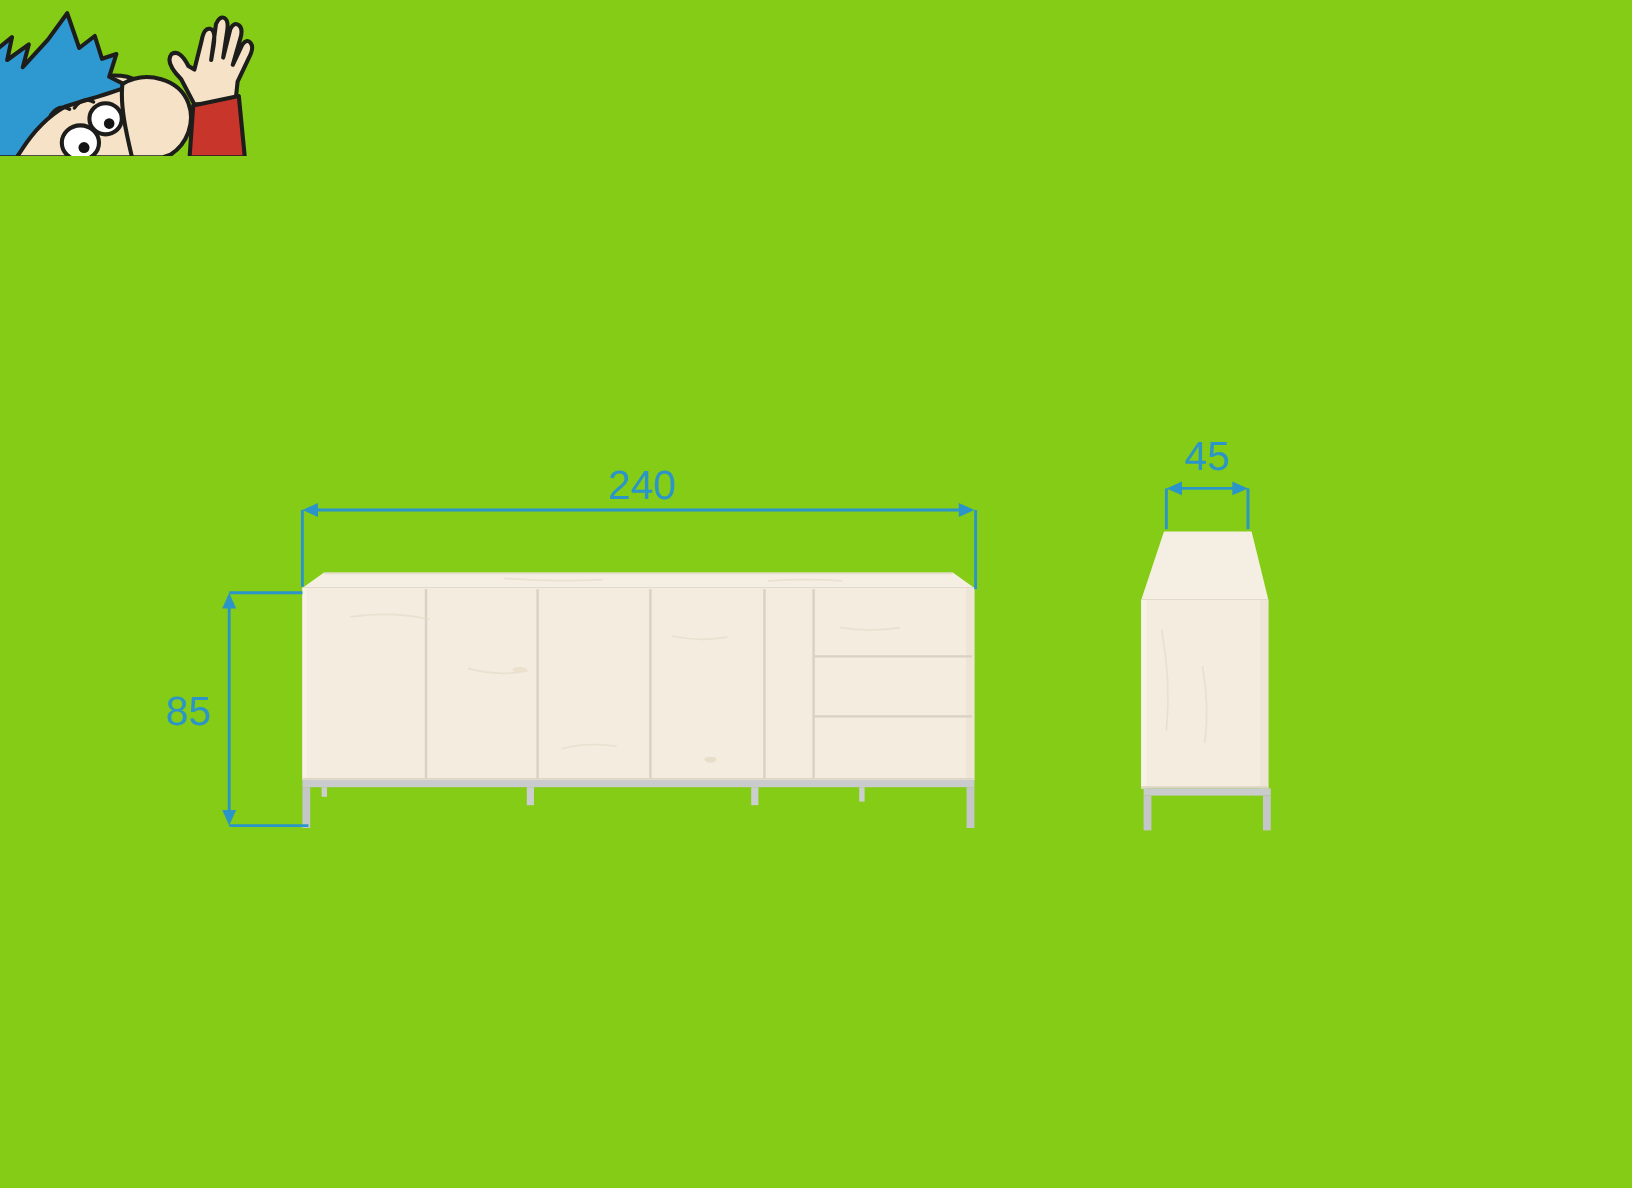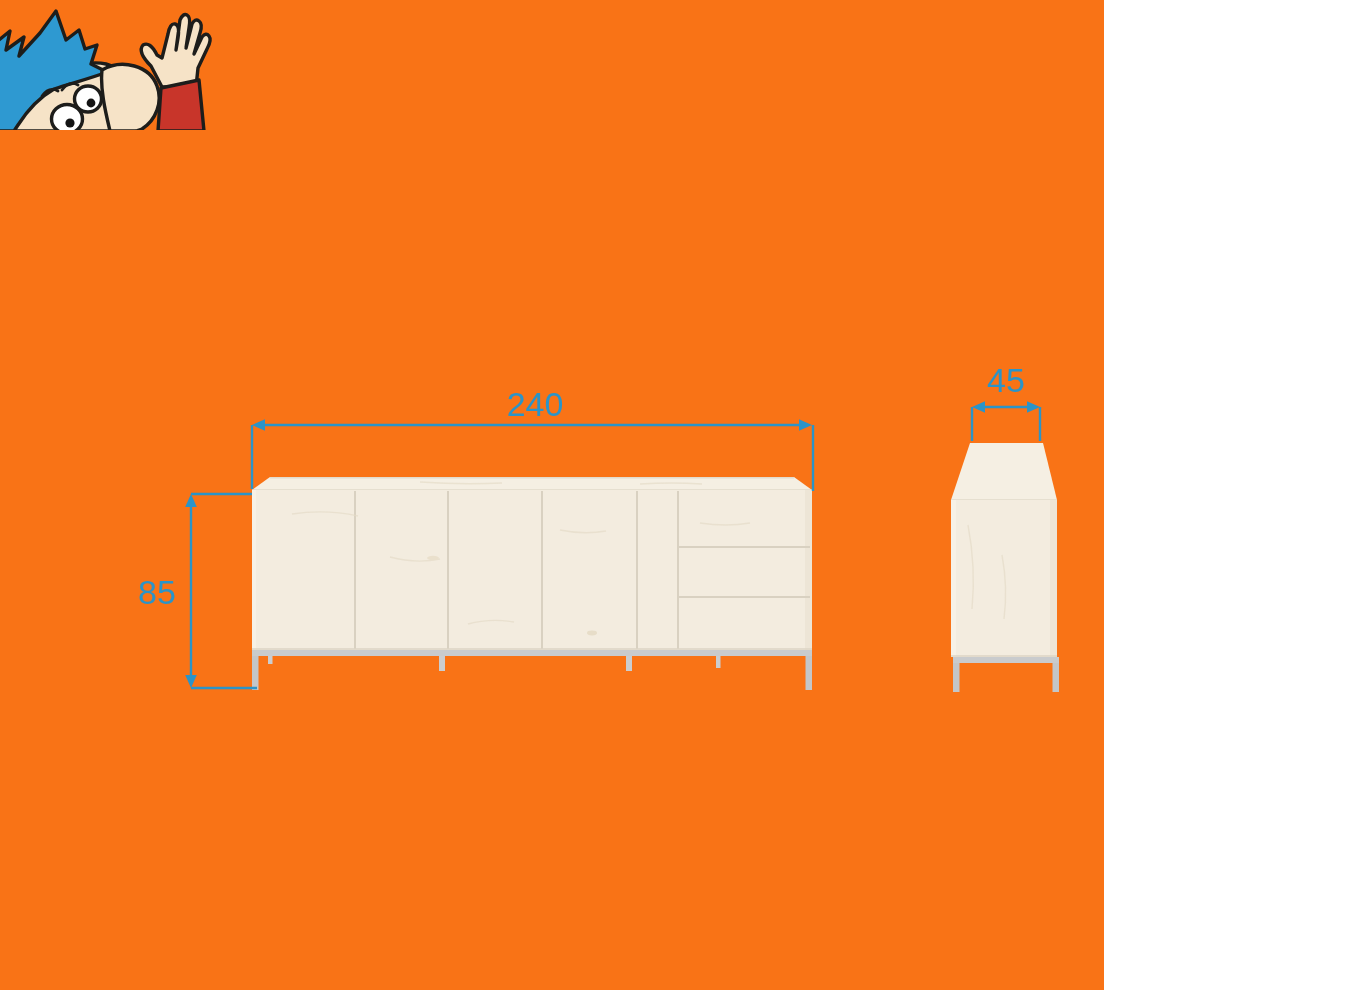--- a/index.html
+++ b/index.html
@@ -1,19 +1,19 @@
 <!DOCTYPE html>
 <html><head>
 <meta charset="utf-8">
 <style>
   html,body{margin:0;padding:0;background:#ffffff;}
   .canvas{
     position:relative;
-    width:1104px;height:990px;
-    background:#f97316;
+    width:1360px;height:990px;
+    background:#84cc16;
     overflow:hidden;
     font-family:"Liberation Sans","DejaVu Sans",sans-serif;
   }
   svg{position:absolute;left:0;top:0;}
   #mascot-svg{left:0;top:845;}
   .dim-line{stroke:#2b94c8;stroke-width:2.4;fill:none;}
   .dim-arrow{fill:#2b94c8;stroke:none;}
   .dim-text{
     fill:#2b94c8;
     font-size:34px;

